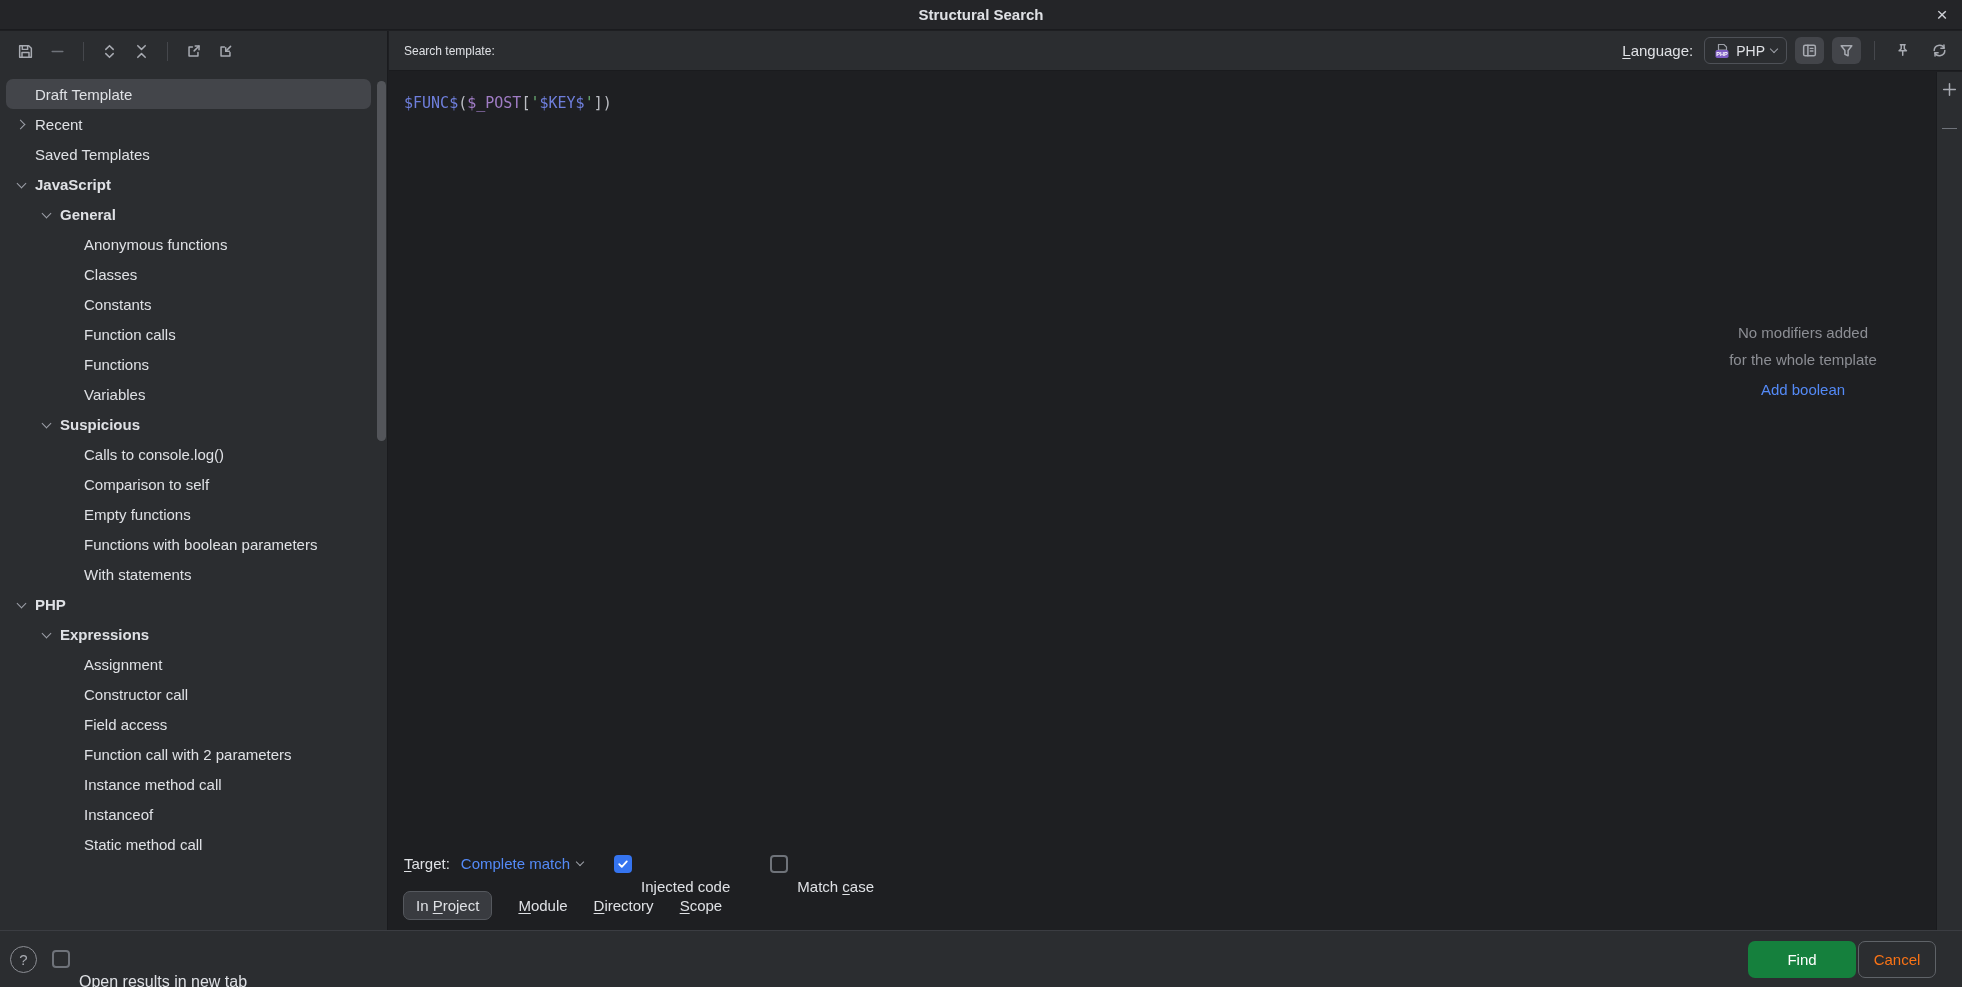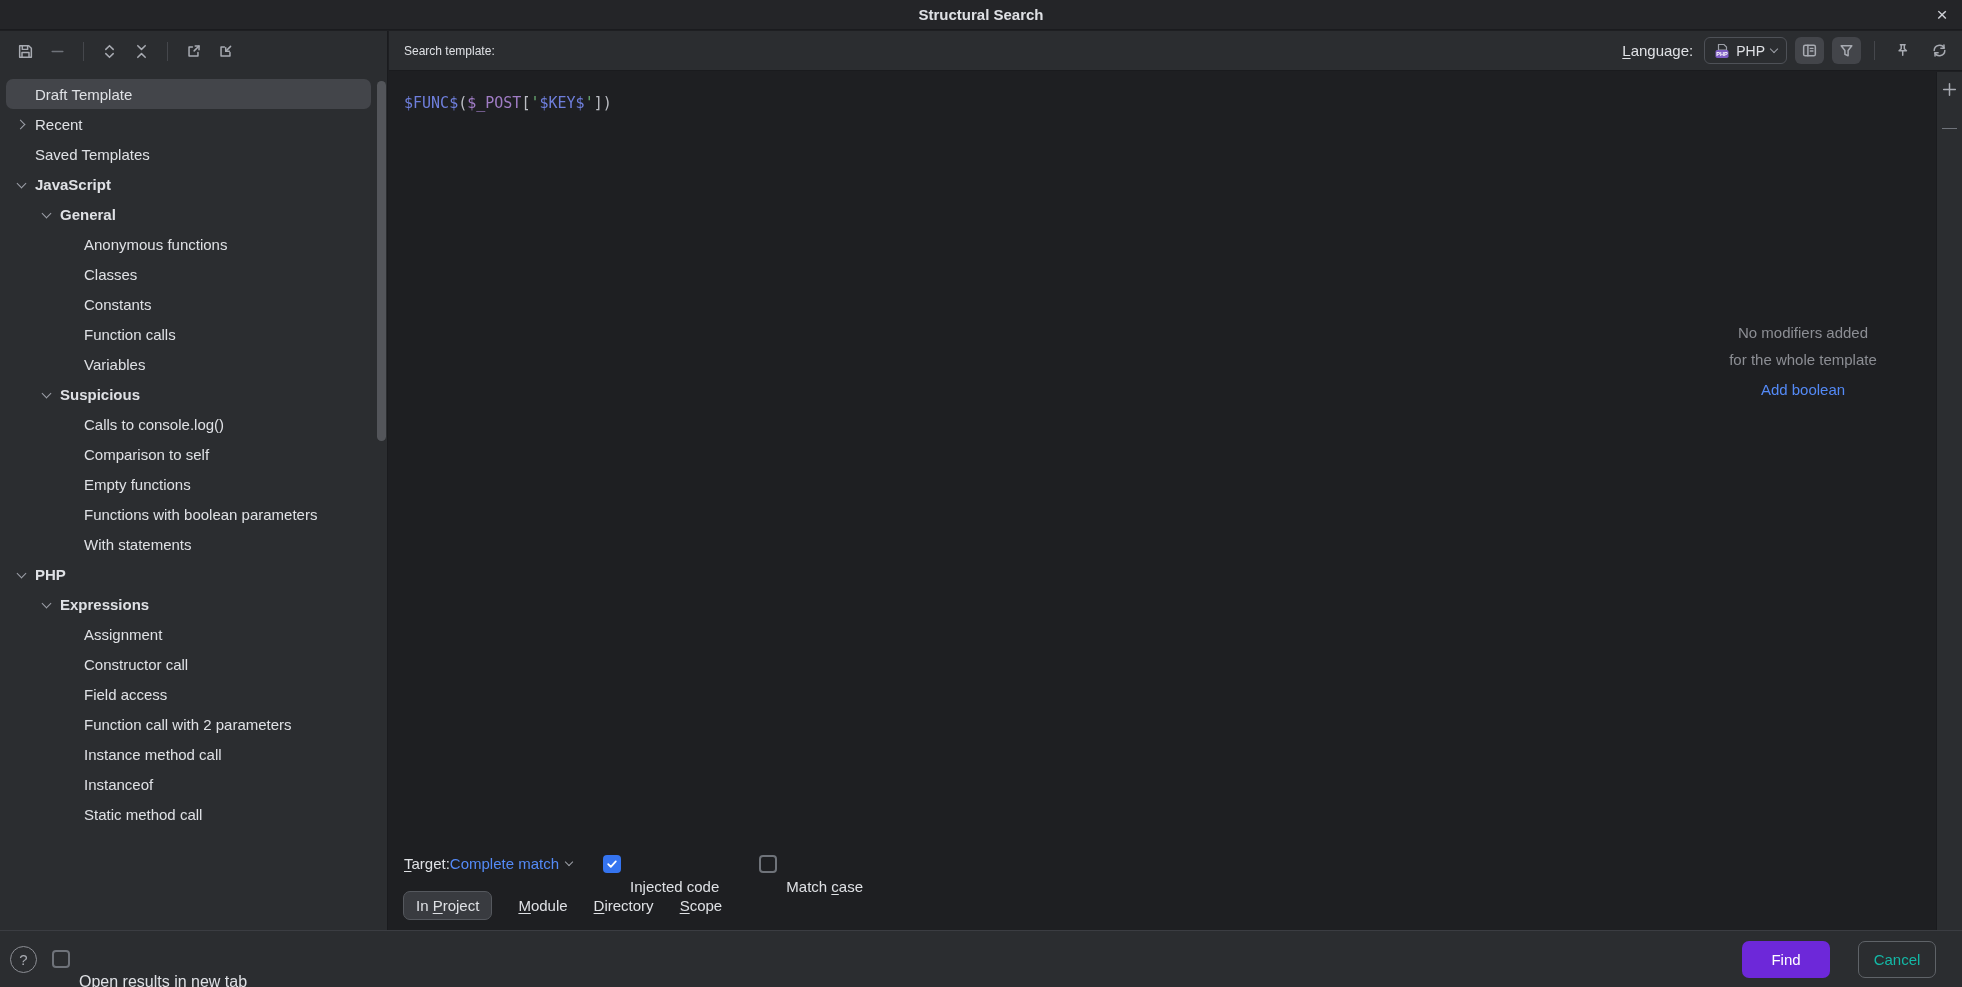--- a/index.html
+++ b/index.html
@@ -68,21 +68,21 @@
   .right-strip { position:absolute; top:41px; right:0; width:26px; bottom:0; background:#2B2D30;
     border-left:1px solid #1A1B1E; }
   .strip-plus { margin:9px auto 0; width:17px; height:17px; display:flex; align-items:center;
     justify-content:center; cursor:pointer; }
   .strip-divider { margin:30px auto 0; width:15px; height:1px; background:#6F737A; }
 
   
   .options-row { position:absolute; left:0; right:26px; bottom:48px; height:37px; display:flex;
     align-items:center; padding-left:15px; font-size:15px; }
   .mn { text-decoration:underline; text-underline-offset:2px; }
-  .target-value { color:#548AF7; margin-left:0; cursor:pointer; display:inline-flex;
+  .target-value { color:#548AF7; margin-left:11px; cursor:pointer; display:inline-flex;
     align-items:center; gap:7px; }
   .tv-chev { width:6px; height:6px; border-right:1.5px solid #9DA0A8; border-bottom:1.5px solid #9DA0A8;
     transform:rotate(45deg); margin-top:-3px; }
   .cb { width:18px; height:18px; border-radius:4px; flex:none; cursor:pointer; }
   .cb.checked { background:#3574F0; display:flex; align-items:center; justify-content:center; }
   .cb.unchecked { border:2px solid #6F737A; background:transparent; }
   .cb-label { margin-left:9px; cursor:default;margin-top:45px; }
   .gap30 { margin-left:31px; } .gap22 { margin-left:40px; }
 
   .scope-row { position:absolute; left:0; right:26px; bottom:5px; height:40px; display:flex;
@@ -93,22 +93,22 @@
 
   
   .footer { position:absolute; bottom:0; left:0; right:0; height:57px; background:#2B2D30;
     border-top:1px solid #3B3D42; display:flex; align-items:center; padding:0 26px 0 10px; }
   .help-btn { width:27px; height:27px; border:1.4px solid #8C8E94; border-radius:50%; color:#A8ABB2;
     display:flex; align-items:center; justify-content:center; font-size:15px; cursor:pointer; flex:none; }
   .footer .cb { margin-left:15px; }
   .footer-spacer { flex:1; }
   .btn { height:37px; border-radius:7px; font-size:15px; display:flex; align-items:center;
     justify-content:center; cursor:pointer; }
-  .btn-find { width:88px; background:#6d28d9; color:#FFFFFF; margin-right:28px; }
-  .btn-cancel { width:78px; border:1px solid #5F6368; color:#14b8a6; background:transparent; }
+  .btn-find { width:108px; background:#15803d; color:#FFFFFF; margin-right:2px; }
+  .btn-cancel { width:78px; border:1px solid #5F6368; color:#f97316; background:transparent; }
 </style>
 </head>
 <body>
 
 <div class="dialog">
 
   <div class="titlebar">
     <div class="title">Structural Search</div>
     <div class="close-btn">×</div>
   </div>
@@ -186,20 +186,24 @@
         <span class="chev"></span>
         <span class="lbl">Classes</span>
         </div>
       <div class="row lvl2">
         <span class="chev"></span>
         <span class="lbl">Constants</span>
         </div>
       <div class="row lvl2">
         <span class="chev"></span>
         <span class="lbl">Function calls</span>
+        </div>
+      <div class="row lvl2">
+        <span class="chev"></span>
+        <span class="lbl">Functions</span>
         </div>
       <div class="row lvl2">
         <span class="chev"></span>
         <span class="lbl">Variables</span>
         </div>
       <div class="row lvl1 bold">
         <span class="chev down"></span>
         <span class="lbl">Suspicious</span>
         </div>
       <div class="row lvl2">

